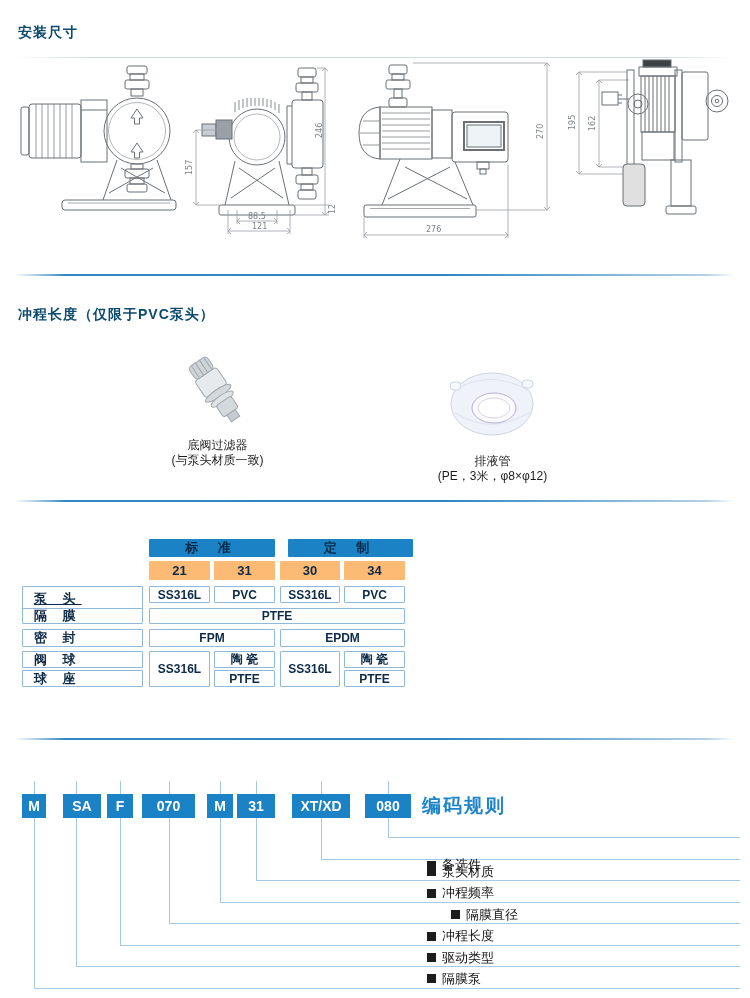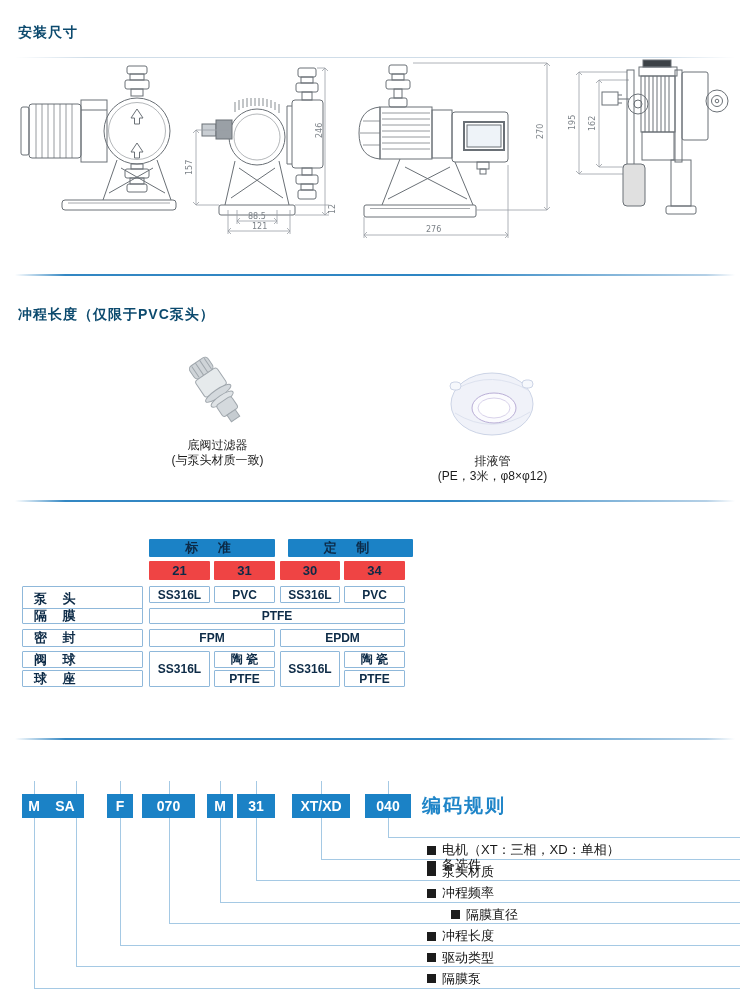--- a/index.html
+++ b/index.html
@@ -11,21 +11,21 @@
   .divider-faint { height:1px; background:linear-gradient(90deg, rgba(150,180,205,0), rgba(150,180,205,.45) 10%, rgba(150,180,205,.45) 90%, rgba(150,180,205,0)); }
   svg.draw { stroke:#6a7076; fill:none; stroke-width:1; }
   svg.draw text { stroke:none; fill:#7c8288; font-size:8px; font-family:"DejaVu Sans",sans-serif; }
   .dim { stroke:#9aa0a6; stroke-width:.8; }
   .acc-caption { text-align:center; font-size:12px; line-height:15px; color:#1c1c1c; }
   
   .tcell { position:absolute; display:flex; align-items:center; justify-content:center;
            border:1px solid #8fb8da; background:#fff; color:#0d2b47; font-size:12px; font-weight:bold; border-radius:1px;}
   .tlabel { justify-content:flex-start; padding-left:11px; letter-spacing:6px; font-size:13px;}
   .thead1 { background:#1b82c6; border:none; color:#0c2a47; font-size:13px; letter-spacing:8px; }
-  .thead2 { background:#ef4444; border:none; color:#0c2a47; font-size:13px; }
+  .thead2 { background:#fdba74; border:none; color:#0c2a47; font-size:13px; }
   
   .code-block { position:absolute; top:794px; height:24px; background:#1b82c6; color:#fff;
                 display:flex; align-items:center; justify-content:center; font-size:14px; font-weight:bold; }
   .vline { position:absolute; width:1px; background:#a5c9e4; }
   .hline { position:absolute; height:1px; background:#a5c9e4; }
   .code-item { position:absolute; display:flex; align-items:center; gap:6px; font-size:13px; color:#161616; height:16px; }
   .code-item .sq { width:9px; height:9px; background:#1c1c1c; flex:0 0 auto; }
   .coding-title { position:absolute; left:422px; top:794px; height:24px; display:flex; align-items:center;
                   color:#1f85c8; font-size:19px; font-weight:bold; letter-spacing:2px;text-align:center; }
 </style>
@@ -187,21 +187,21 @@
   <div class="abs divider" style="left:15px; top:500px; width:720px;"></div>
 
   <div class="tcell thead1" style="left:149px; top:539px; width:126px; height:18px;">标 准</div>
   <div class="tcell thead1" style="left:288px; top:539px; width:125px; height:18px;">定 制</div>
 
   <div class="tcell thead2" style="left:149px; top:561px; width:61px; height:19px;">21</div>
   <div class="tcell thead2" style="left:214px; top:561px; width:61px; height:19px;">31</div>
   <div class="tcell thead2" style="left:280px; top:561px; width:60px; height:19px;">30</div>
   <div class="tcell thead2" style="left:344px; top:561px; width:61px; height:19px;">34</div>
 
-  <div class="tcell tlabel" style="left:22px; top:586px; width:121px; height:26px;">泵 头</div>
+  <div class="tcell tlabel" style="left:22px; top:586px; width:121px; height:26px;text-decoration:underline;">泵 头</div>
   <div class="tcell tlabel" style="left:22px; top:608px; width:121px; height:16px;">隔 膜</div>
   <div class="tcell tlabel" style="left:22px; top:629px; width:121px; height:18px;">密 封</div>
   <div class="tcell tlabel" style="left:22px; top:651px; width:121px; height:17px;">阀 球</div>
   <div class="tcell tlabel" style="left:22px; top:670px; width:121px; height:17px;">球 座</div>
 
   <div class="tcell" style="left:149px; top:586px; width:61px; height:17px;">SS316L</div>
   <div class="tcell" style="left:214px; top:586px; width:61px; height:17px;">PVC</div>
   <div class="tcell" style="left:280px; top:586px; width:60px; height:17px;">SS316L</div>
   <div class="tcell" style="left:344px; top:586px; width:61px; height:17px;">PVC</div>
 
@@ -222,27 +222,27 @@
   <div class="vline" style="left:34px; top:781px; height:13px;"></div>
   <div class="vline" style="left:76px; top:781px; height:13px;"></div>
   <div class="vline" style="left:120px; top:781px; height:13px;"></div>
   <div class="vline" style="left:169px; top:781px; height:13px;"></div>
   <div class="vline" style="left:220px; top:781px; height:13px;"></div>
   <div class="vline" style="left:256px; top:781px; height:13px;"></div>
   <div class="vline" style="left:321px; top:781px; height:13px;"></div>
   <div class="vline" style="left:388px; top:781px; height:13px;"></div>
 
   <div class="code-block" style="left:22px;  width:24px;">M</div>
-  <div class="code-block" style="left:46px;  width:38px;">SA</div>
+  <div class="code-block" style="left:63px;  width:38px;">SA</div>
   <div class="code-block" style="left:107px; width:26px;">F</div>
   <div class="code-block" style="left:142px; width:53px;">070</div>
   <div class="code-block" style="left:207px; width:26px;">M</div>
   <div class="code-block" style="left:237px; width:38px;">31</div>
   <div class="code-block" style="left:292px; width:58px;">XT/XD</div>
-  <div class="code-block" style="left:365px; width:46px;">040</div>
+  <div class="code-block" style="left:365px; width:46px;">080</div>
 
   <div class="coding-title">编码规则</div>
 
   <div class="vline" style="left:388px; top:818px; height:19px;"></div>
   <div class="vline" style="left:321px; top:818px; height:41px;"></div>
   <div class="vline" style="left:256px; top:818px; height:62px;"></div>
   <div class="vline" style="left:220px; top:818px; height:84px;"></div>
   <div class="vline" style="left:169px; top:818px; height:105px;"></div>
   <div class="vline" style="left:120px; top:818px; height:127px;"></div>
   <div class="vline" style="left:76px;  top:818px; height:148px;"></div>
@@ -254,24 +254,20 @@
   <div class="hline" style="left:220px; top:901.5px; width:520px;"></div>
   <div class="hline" style="left:169px; top:923px;   width:571px;"></div>
   <div class="hline" style="left:120px; top:944.5px; width:620px;"></div>
   <div class="hline" style="left:76px;  top:966px;   width:664px;"></div>
   <div class="hline" style="left:34px;  top:987.5px; width:706px;"></div>
 
   <div class="code-item" style="left:427px; top:821px;margin-top:36px;">
     <span class="sq"></span>
     <span>备选件</span>
   </div>
-  <div class="code-item" style="left:427px; top:842px;">
-    <span class="sq"></span>
-    <span>电机（XT：三相，XD：单相）</span>
-  </div>
   <div class="code-item" style="left:427px; top:863.5px;">
     <span class="sq"></span>
     <span>泵头材质</span>
   </div>
   <div class="code-item" style="left:427px; top:885px;">
     <span class="sq"></span>
     <span>冲程频率</span>
   </div>
   <div class="code-item" style="left:427px; top:906.5px;padding-left:24px;">
     <span class="sq"></span>

